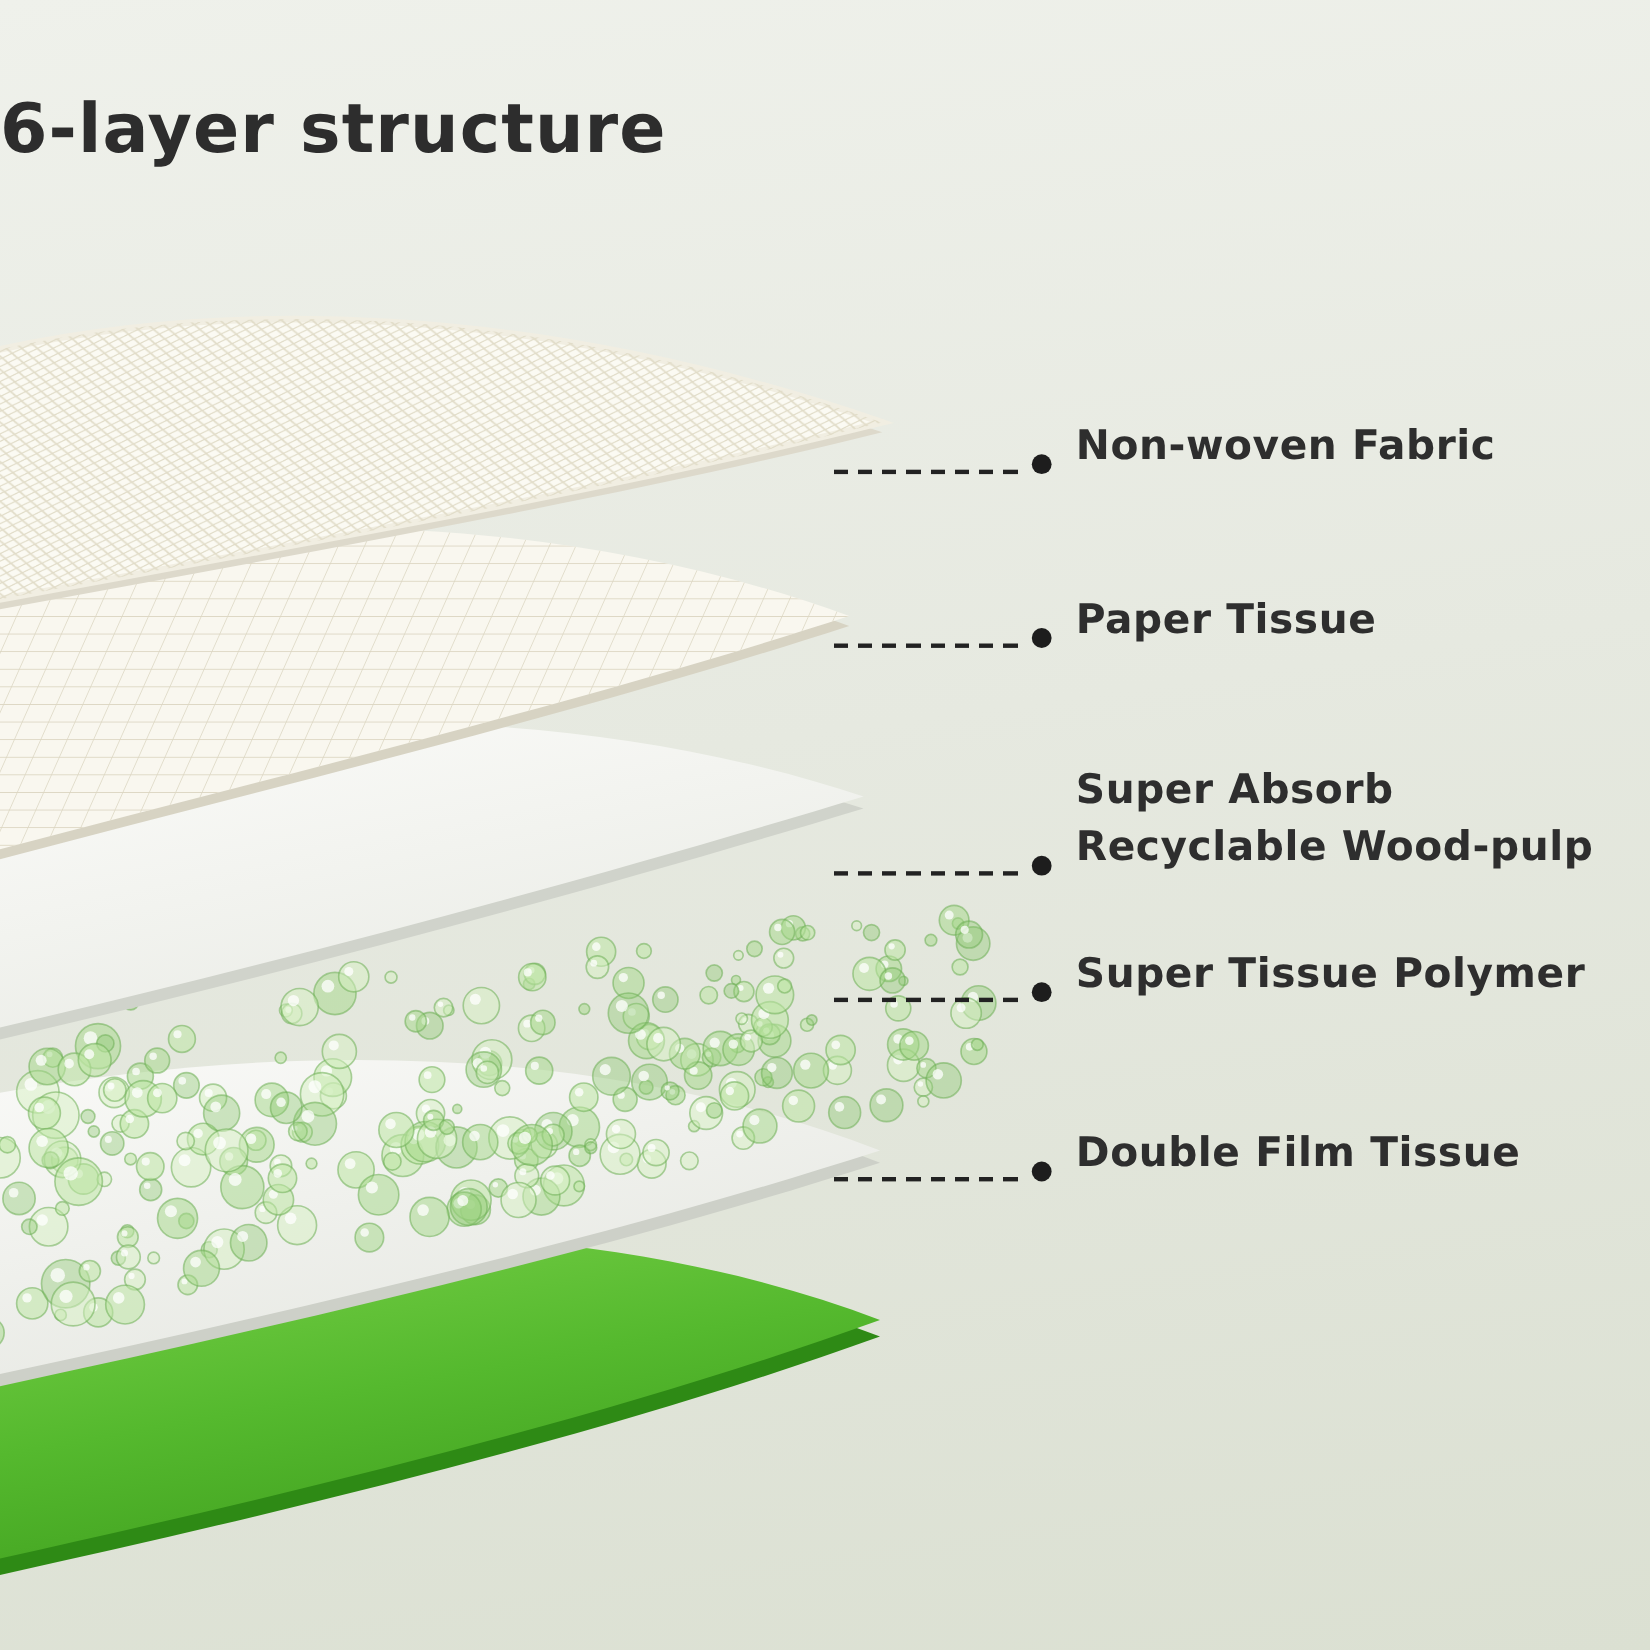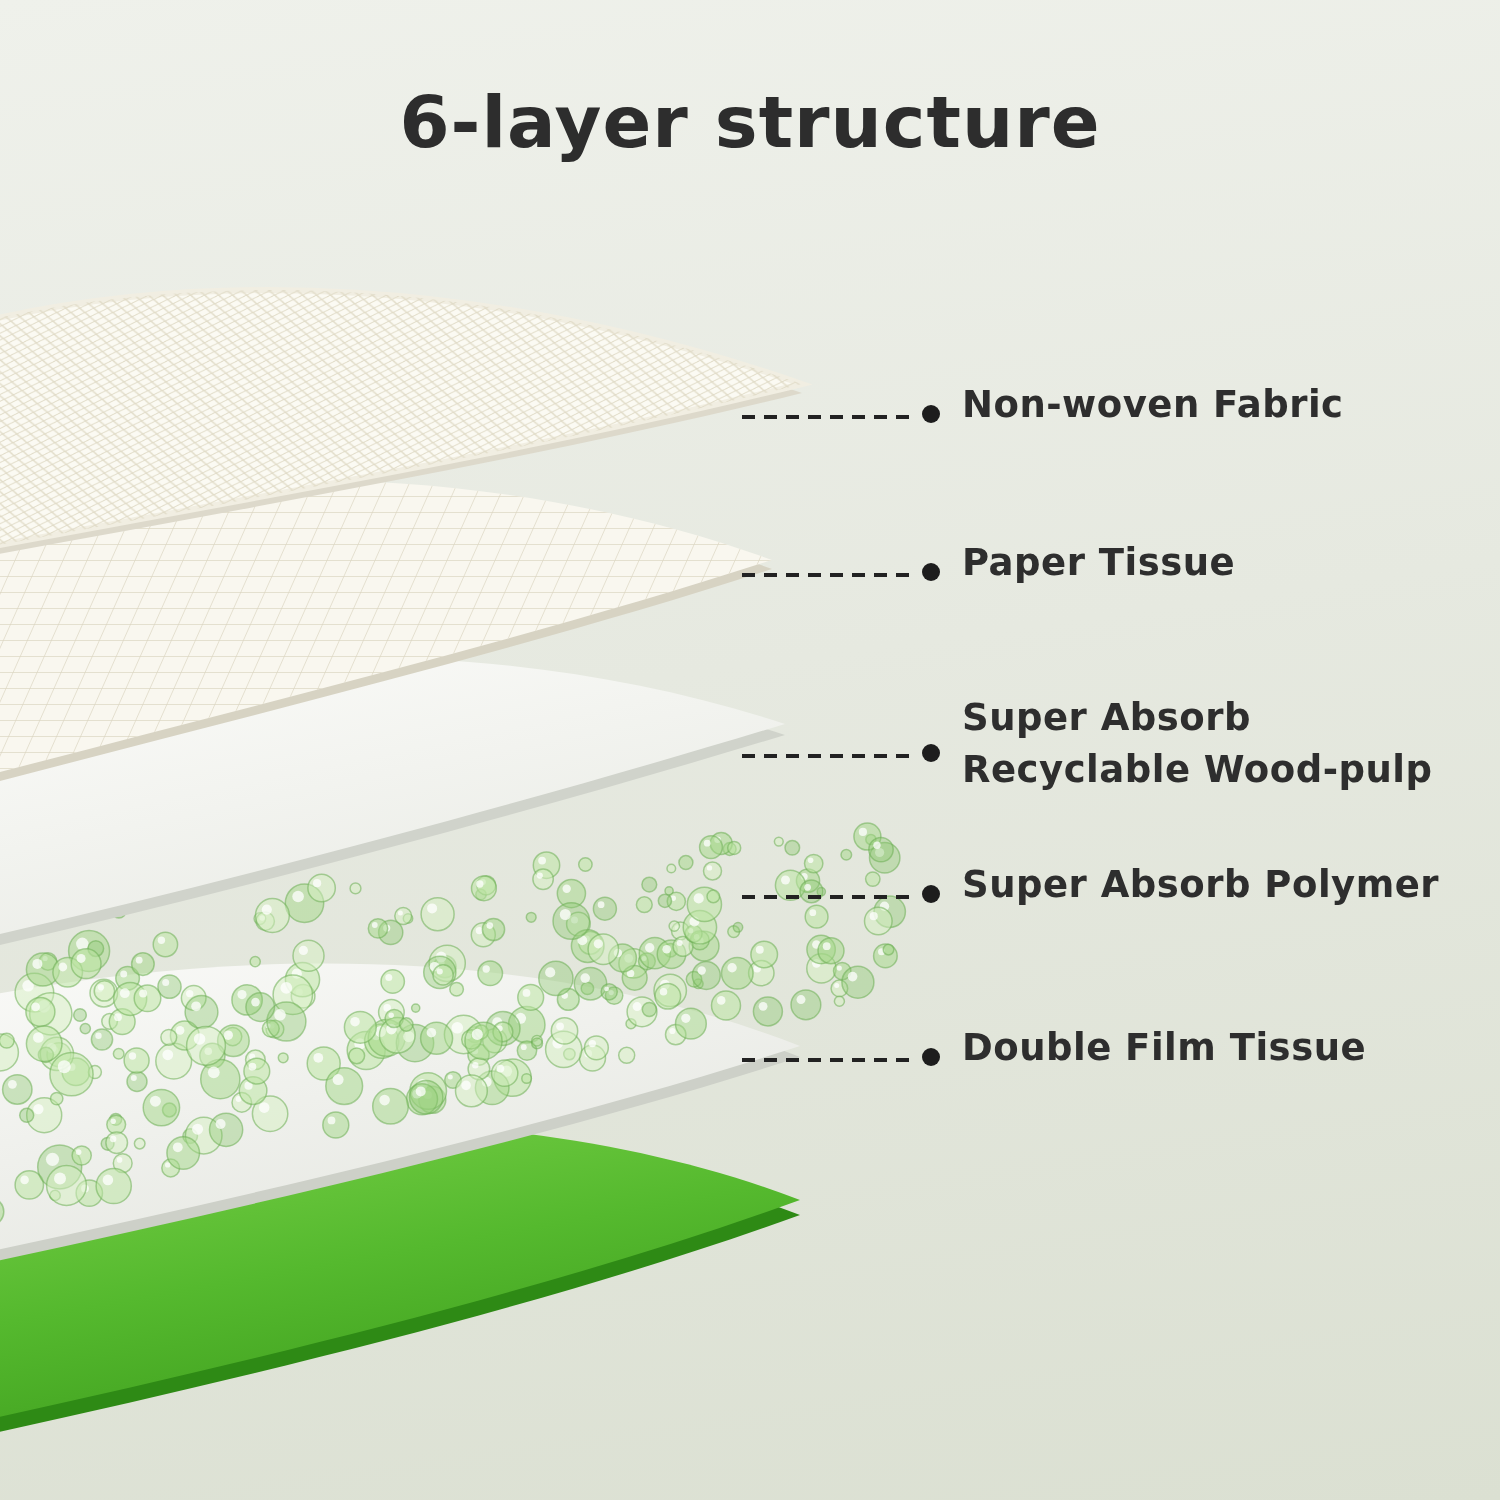--- a/index.html
+++ b/index.html
@@ -1,23 +1,23 @@
 <!DOCTYPE html>
 <html><head>
 <meta charset="utf-8">
 <style>
   *{margin:0;padding:0;box-sizing:border-box}
   html,body{width:1500px;height:1500px}
   body{font-family:"DejaVu Sans","Liberation Sans",sans-serif;background:#e6e9e0}
   .stage{position:relative;width:1500px;height:1500px;overflow:hidden;
          background:linear-gradient(172deg,#eff1eb 0%,#e6e9e0 45%,#dbe0d2 100%)}
-  .title{position:absolute;top:80px;left:0;width:100%;text-align:center;
-         font-size:72px;font-weight:800;color:#2d2d2d;letter-spacing:1px}
+  .title{position:absolute;top:80px;left:0;width:100%;text-align:left;
+         font-size:62px;font-weight:800;color:#2d2d2d;letter-spacing:1px}
   .layers-svg{position:absolute;left:0;top:0;display:block}
-  .label-row{position:absolute;left:742px;display:flex;align-items:center}
+  .label-row{position:absolute;left:758px;display:flex;align-items:flex-end}
   .dash{width:168px;height:4px;margin-top:24px;flex:0 0 auto;
         background:repeating-linear-gradient(90deg,#222 0 13px,transparent 13px 22px)}
   .dot{width:18px;height:18px;border-radius:50%;background:#1d1d1d;margin:17px 0 0 12px;flex:0 0 auto}
   .label{margin-left:22px;font-size:37px;font-weight:700;color:#2e2e2e;
          line-height:52px;white-space:nowrap;letter-spacing:.5px}
   .ln{display:block}
 </style>
 </head>
 <body>
 
@@ -537,21 +537,21 @@
     <span class="dot"></span>
     <span class="label">
       <span class="ln">Paper Tissue</span>
     </span>
   </div>
 
   <div class="label-row" style="top:859px">
     <span class="dash"></span>
     <span class="dot"></span>
     <span class="label">
-      <span class="ln">Super Absorb Polymer</span>
+      <span class="ln">Super Tissue Polymer</span>
     </span>
   </div>
 
   <div class="label-row" style="top:1022px">
     <span class="dash"></span>
     <span class="dot"></span>
     <span class="label">
       <span class="ln">Double Film Tissue</span>
     </span>
   </div>

